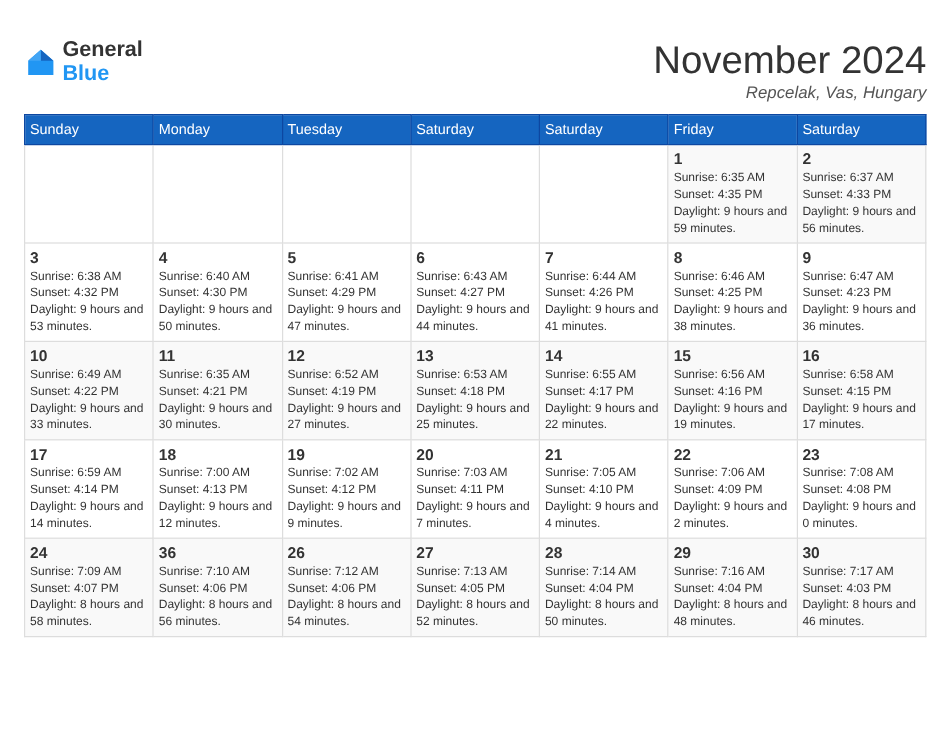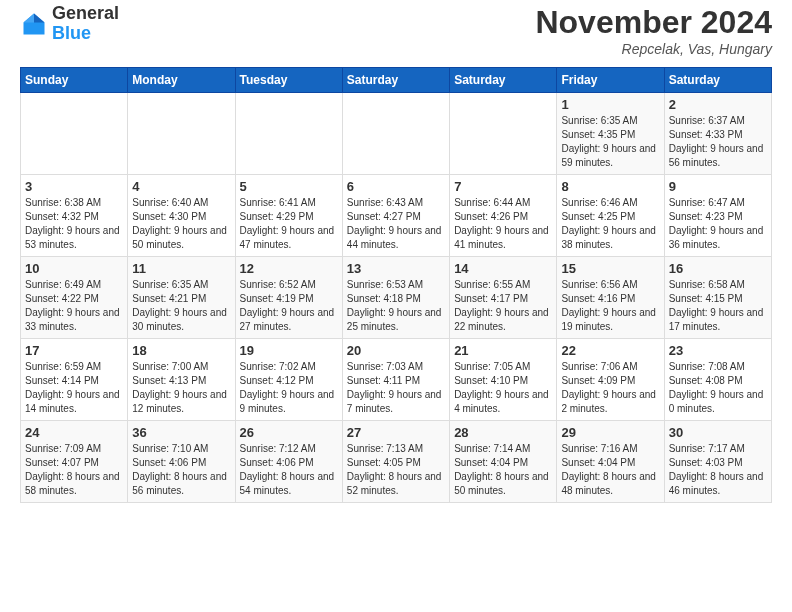--- a/index.html
+++ b/index.html
@@ -4,21 +4,21 @@
   <style>
     * { margin: 0; padding: 0; box-sizing: border-box; }
     body {
       font-family: Arial, sans-serif;
       background: #fff;
       width: 792px;
       height: 612px;
       overflow: hidden;
     }
     .container {
-      padding: 4px 20px 10px 20px;
+      padding: 32px 20px 10px 20px;
     }
     .header {
       display: flex;
       justify-content: space-between;
       align-items: flex-start;
       margin-bottom: 10px;
     }
     .logo {
       display: flex;
       align-items: center;
@@ -38,38 +38,38 @@
     }
     .logo-icon {
       width: 28px;
       height: 28px;
     }
     .title-block {
       text-align: right;
     }
     .month-title {
       font-size: 32px;
-      font-weight: bold;
+      font-weight: normal;
       color: #333;
     }
     .location {
       font-size: 14px;
       color: #555;
       font-style: italic;
     }
     table {
       width: 100%;
       border-collapse: collapse;
       table-layout: fixed;
     }
     thead th {
       background-color: #1565C0;
       color: #fff;
       font-size: 12px;
-      font-weight: bold;
+      font-weight: normal;
       padding: 5px 4px;
       text-align: left;
       border: 1px solid #0d47a1;
     }
     tbody td {
       border: 1px solid #ddd;
       vertical-align: top;
       padding: 4px 4px;
       font-size: 10px;
       color: #333;

